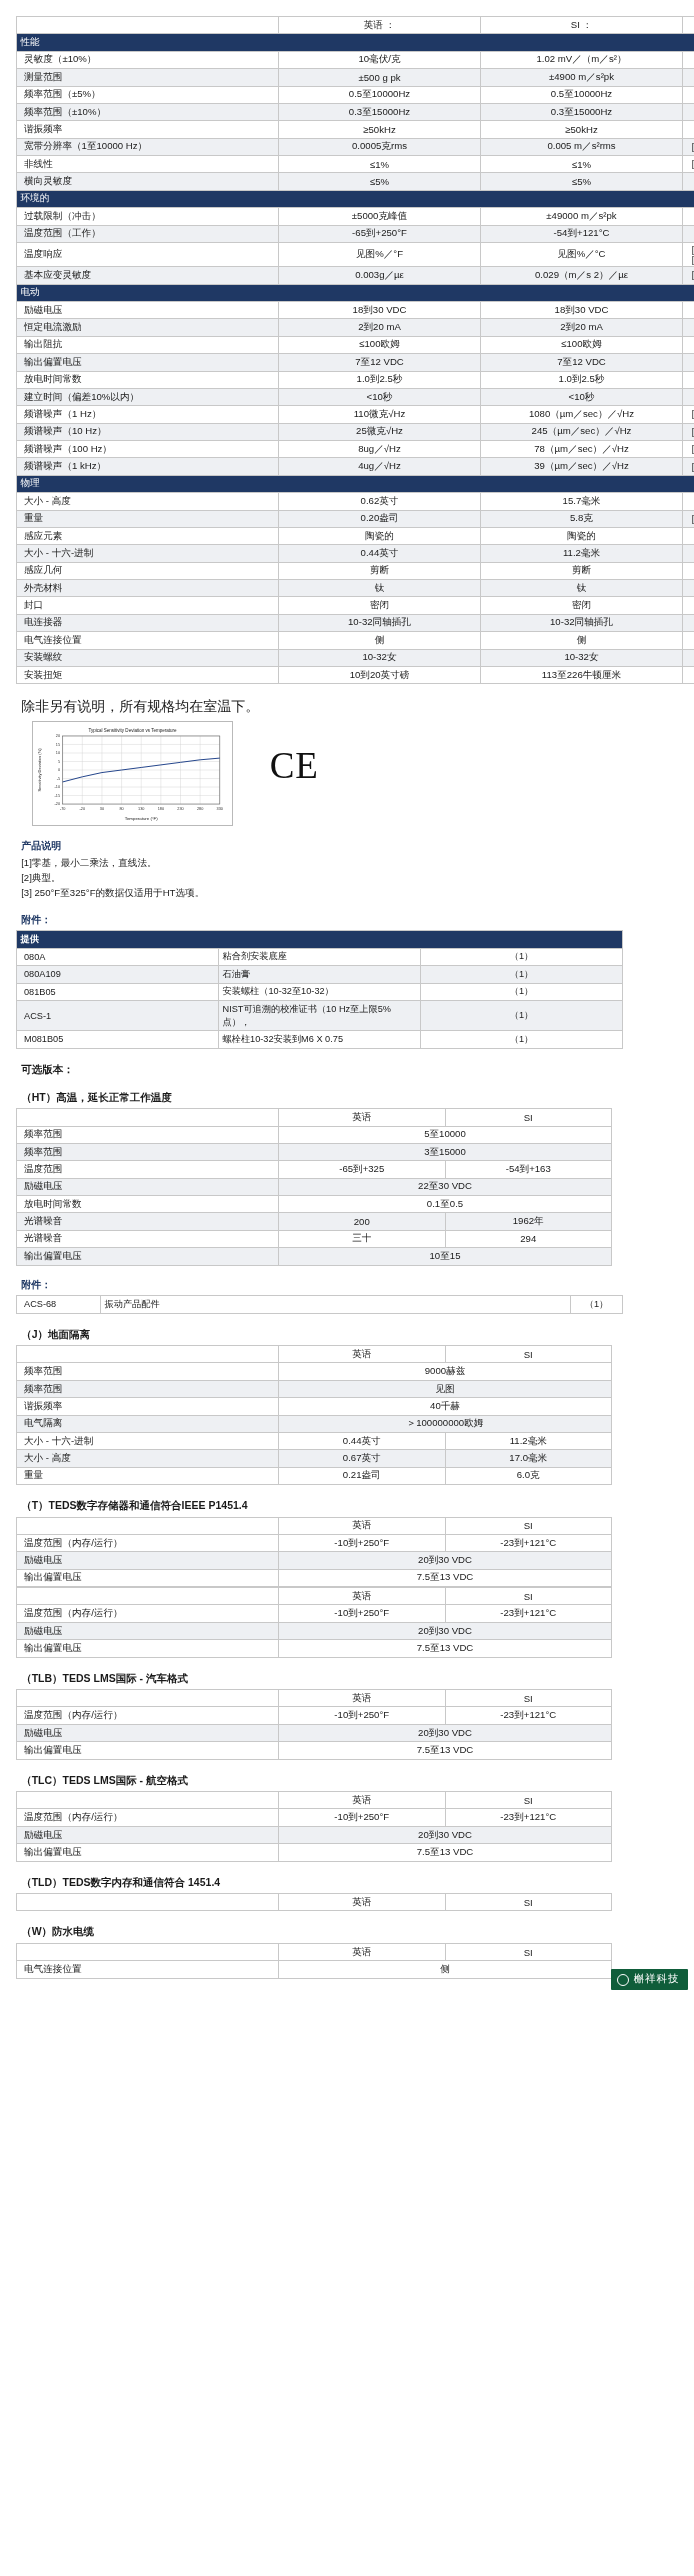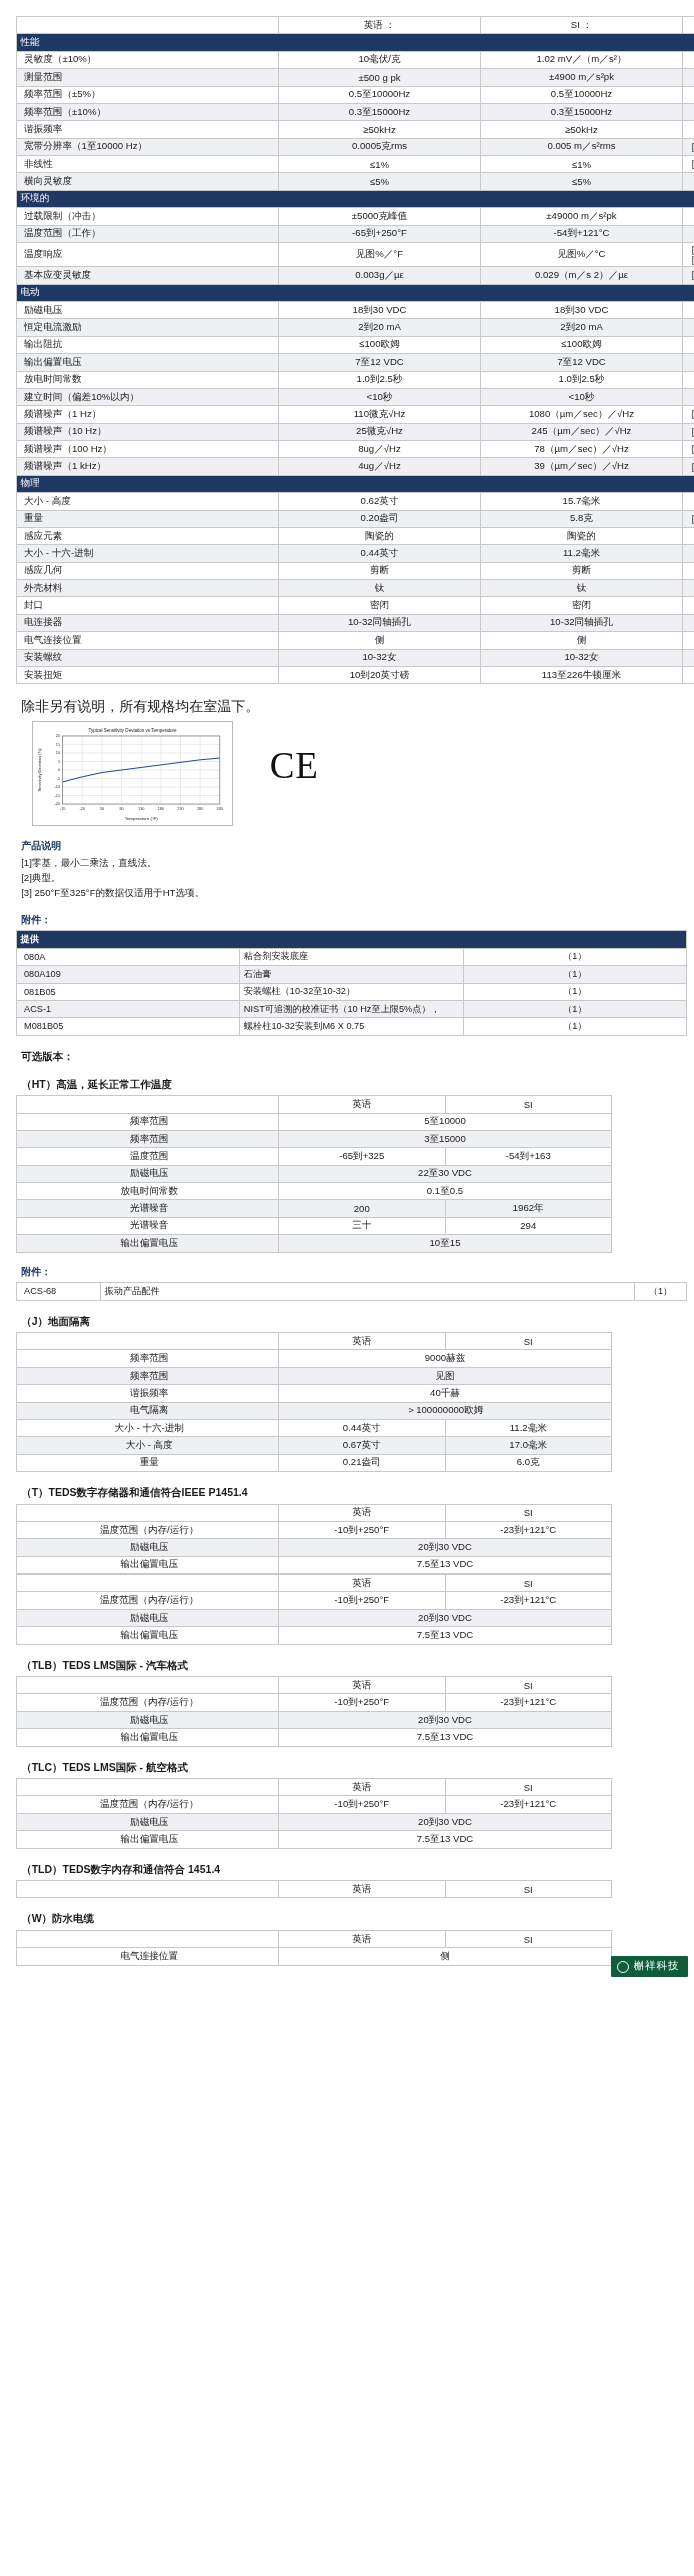--- a/index.html
+++ b/index.html
@@ -33,31 +33,31 @@
 
   .free-note { font-size: 14px; margin: 14px 0 3.5px 5.2px; }
 
   .figure-row { display: flex; align-items: flex-start; margin: 5.2px 0 8.7px 15.7px; }
   .chart-box { width: 201px; height: 105px; border: 0.9px solid #b9b9b9; background: #ffffff; position: relative; }
   .ce-mark { margin-left: 37px; margin-top: 23px; font-size: 37px; font-family: "Liberation Serif", serif; letter-spacing: 0.9px; color:#111; }
 
   h3.blockhead { font-size: 10px; margin: 12.2px 0 3.5px 5.2px; color: #1f3864; font-weight: bold; }
   .desc-list { margin: 0 0 3.5px 5.2px; font-size: 9.6px; line-height: 1.55; }
 
-  table.acc { border-collapse: collapse; width: 671px; table-layout: fixed; margin-top: 1.7px; }
+  table.acc { border-collapse: collapse; width: 607px; table-layout: fixed; margin-top: 1.7px; }
   table.acc td { border: 0.9px solid #c8c8c8; padding: 1.7px 3.5px; font-size: 9.2px; }
   .acc-head td { background:#1f3864; color:#fff; border-color:#1f3864; font-weight: bold; padding: 2.6px 5.2px; }
   .acc-code { width: 84px; padding-left: 7px !important; }
   .acc-qty { width: 52px; text-align: center; }
 
   .variant-title { font-size: 10.5px; font-weight: bold; margin: 14px 0 3.5px 5.2px; color:#1a1a1a; }
 
   table.var { border-collapse: collapse; width: 596px; table-layout: fixed; }
   table.var td { border: 0.9px solid #c8c8c8; padding: 1.7px 3.5px; font-size: 9.6px; }
-  table.var td.lbl { width: 262px; padding-left: 7px !important; text-align: center; }
+  table.var td.lbl { width: 262px; padding-left: 7px !important; }
   table.var td.val { text-align: center; }
 
   .watermark {
     position: absolute;
     right: 7px;
     bottom: 5.2px;
     background: #0f5d3a;
     color: #ffffff;
     font-size: 10.5px;
     padding: 3.5px 8.7px 3.5px 23px;

